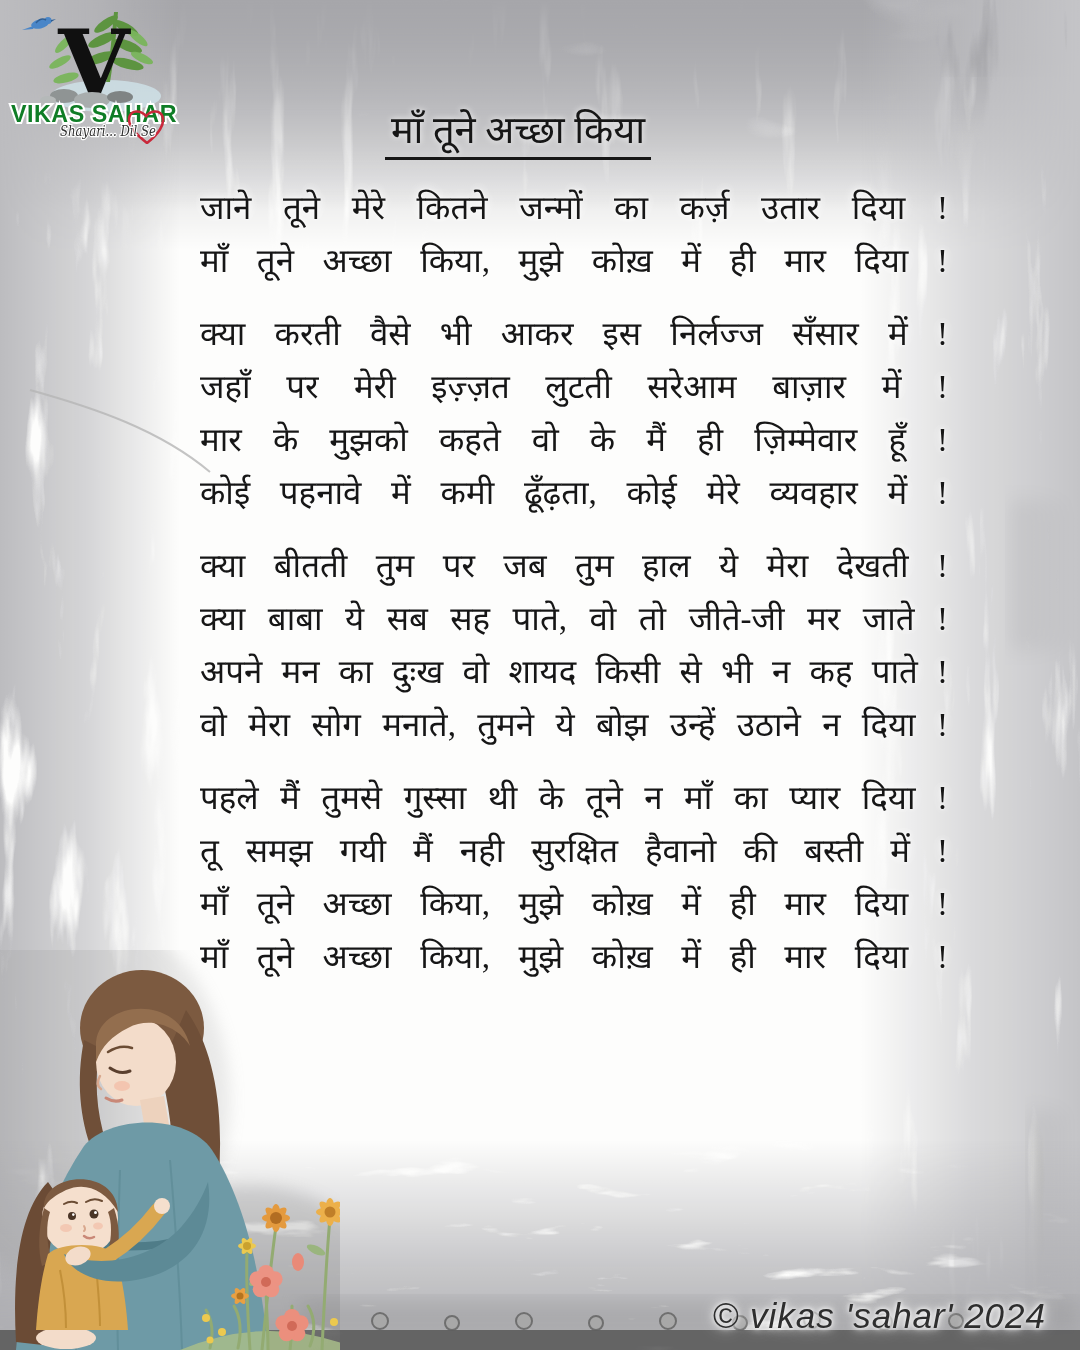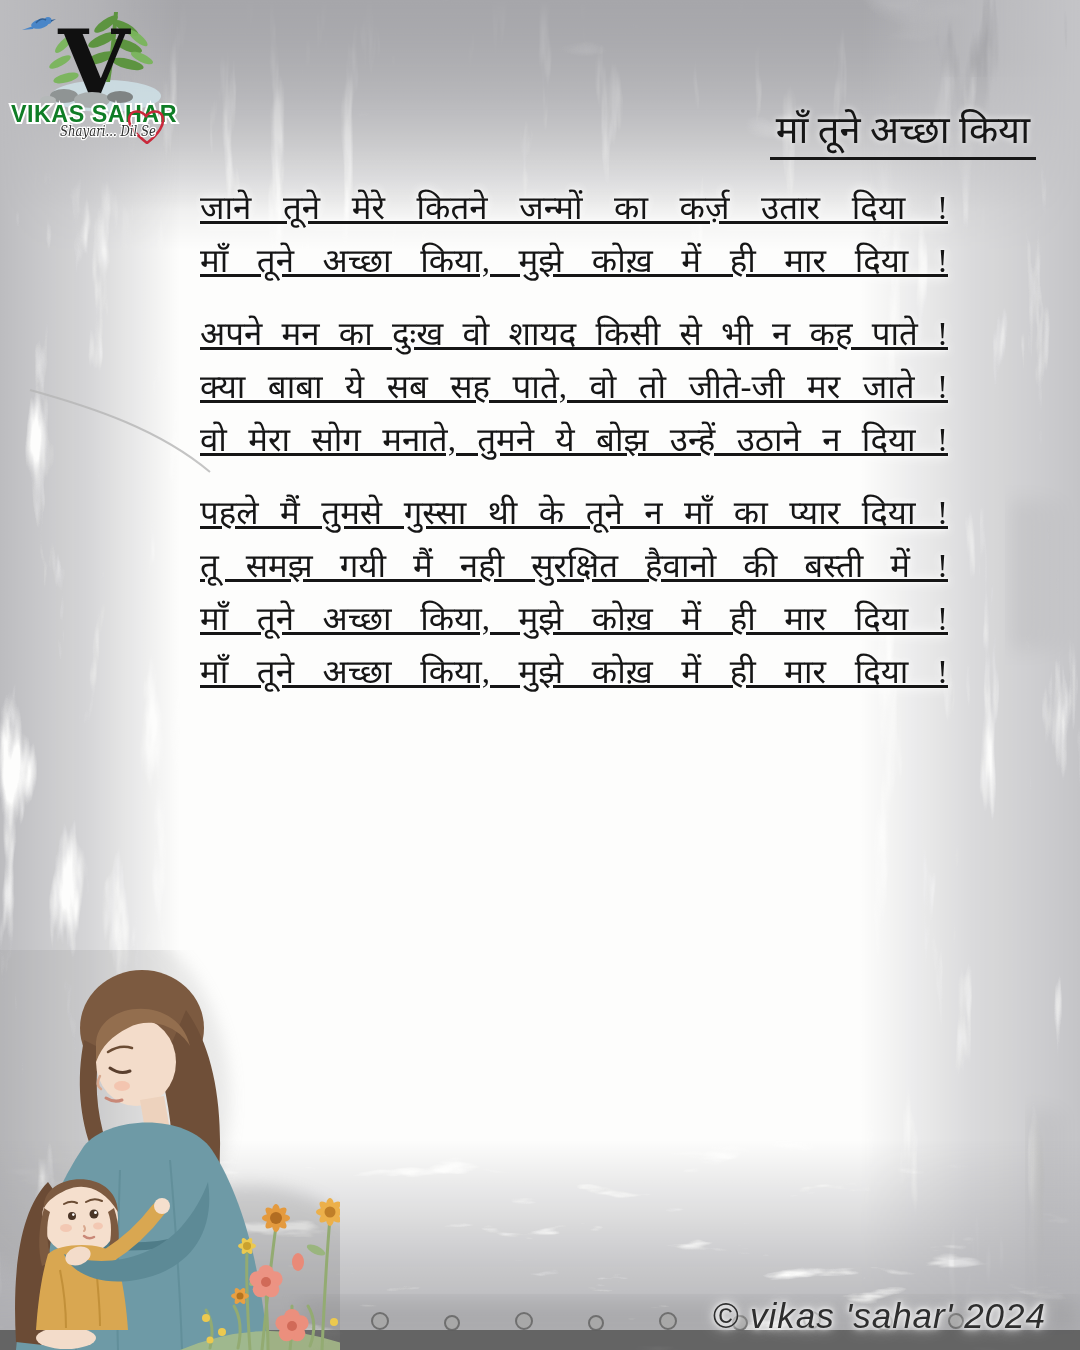--- a/index.html
+++ b/index.html
@@ -5,37 +5,36 @@
   html,body{margin:0;padding:0;background:#e8e8e8;}
   .canvas{
     position:relative;width:1080px;height:1350px;margin:0 auto;
     background:#fdfdfc;overflow:hidden;
     font-family:"Liberation Serif","DejaVu Serif",serif;
   }
   .grunge{position:absolute;inset:0;z-index:1;pointer-events:none;}
   .illu{position:absolute;left:0;bottom:0;z-index:2;}
   .logo{position:absolute;left:6px;top:4px;z-index:6;}
   .title-wrap{
-    position:absolute;top:102px;left:0;width:1036px;text-align:right;z-index:5;
+    position:absolute;top:102px;left:0;width:1036px;text-align:center;z-index:5;
   }
   .title{
     display:inline-block;font-size:38px;color:var(--text,#161616);
     border-bottom:3px solid var(--text,#161616);padding:0 6px 3px 6px;
     text-shadow:0 0 6px rgba(255,255,255,.9);
   }
   .poem{
     position:absolute;left:200px;top:182px;width:748px;z-index:5;
     color:var(--text,#161616);font-size:33px;
   }
   .stanza{margin-bottom:20px;}
   .pline{
     line-height:53px;text-align:justify;text-align-last:justify;
     text-shadow:0 0 3px #fff,0 0 8px rgba(255,255,255,.95),0 0 14px rgba(255,255,255,.8);
     white-space:nowrap;
-    text-decoration:underline;
   }
   .copyright{
     position:absolute;right:34px;bottom:14px;z-index:6;
     font-family:"Liberation Sans","DejaVu Sans",sans-serif;
     font-style:italic;font-size:35px;color:#2e2e2e;letter-spacing:1px;
     text-shadow:0 0 4px #fff,0 0 9px rgba(255,255,255,.95),0 0 16px rgba(255,255,255,.85);
   }
 </style>
 </head>
 <body>
@@ -287,22 +286,29 @@
   <div class="title-wrap">
     <span class="title">माँ तूने अच्छा किया</span>
   </div>
 
   <div class="poem">
     <div class="stanza">
       <div class="pline">जाने तूने मेरे कितने जन्मों का कर्ज़ उतार दिया !</div>
       <div class="pline">माँ तूने अच्छा किया, मुझे कोख़ में ही मार दिया !</div>
     </div>
     <div class="stanza">
+      <div class="pline">क्या करती वैसे भी आकर इस निर्लज्ज सँसार में !</div>
+      <div class="pline">जहाँ पर मेरी इज़्ज़त लुटती सरेआम बाज़ार में !</div>
+      <div class="pline">मार के मुझको कहते वो के मैं ही ज़िम्मेवार हूँ !</div>
+      <div class="pline">कोई पहनावे में कमी ढूँढ़ता, कोई मेरे व्यवहार में !</div>
+    </div>
+    <div class="stanza">
+      <div class="pline">क्या बीतती तुम पर जब तुम हाल ये मेरा देखती !</div>
+      <div class="pline">क्या बाबा ये सब सह पाते, वो तो जीते-जी मर जाते !</div>
       <div class="pline">अपने मन का दुःख वो शायद किसी से भी न कह पाते !</div>
-      <div class="pline">क्या बाबा ये सब सह पाते, वो तो जीते-जी मर जाते !</div>
       <div class="pline">वो मेरा सोग मनाते, तुमने ये बोझ उन्हें उठाने न दिया !</div>
     </div>
     <div class="stanza">
       <div class="pline">पहले मैं तुमसे गुस्सा थी के तूने न माँ का प्यार दिया !</div>
       <div class="pline">तू समझ गयी मैं नही सुरक्षित हैवानो की बस्ती में !</div>
       <div class="pline">माँ तूने अच्छा किया, मुझे कोख़ में ही मार दिया !</div>
       <div class="pline">माँ तूने अच्छा किया, मुझे कोख़ में ही मार दिया !</div>
     </div>
   </div>
 

